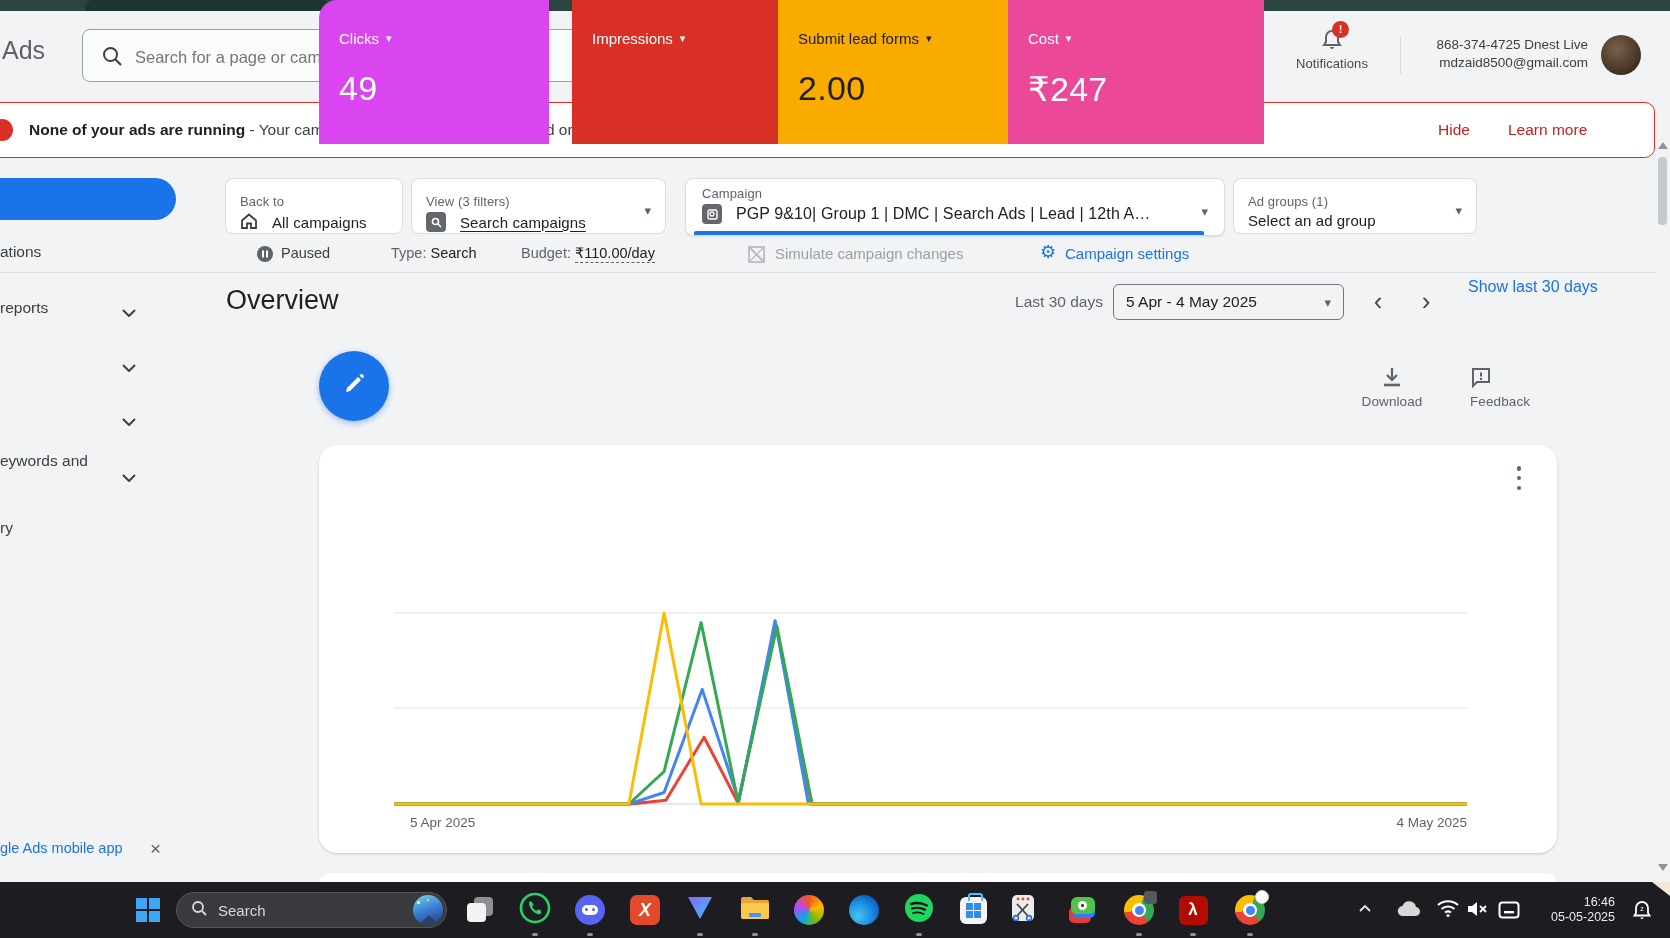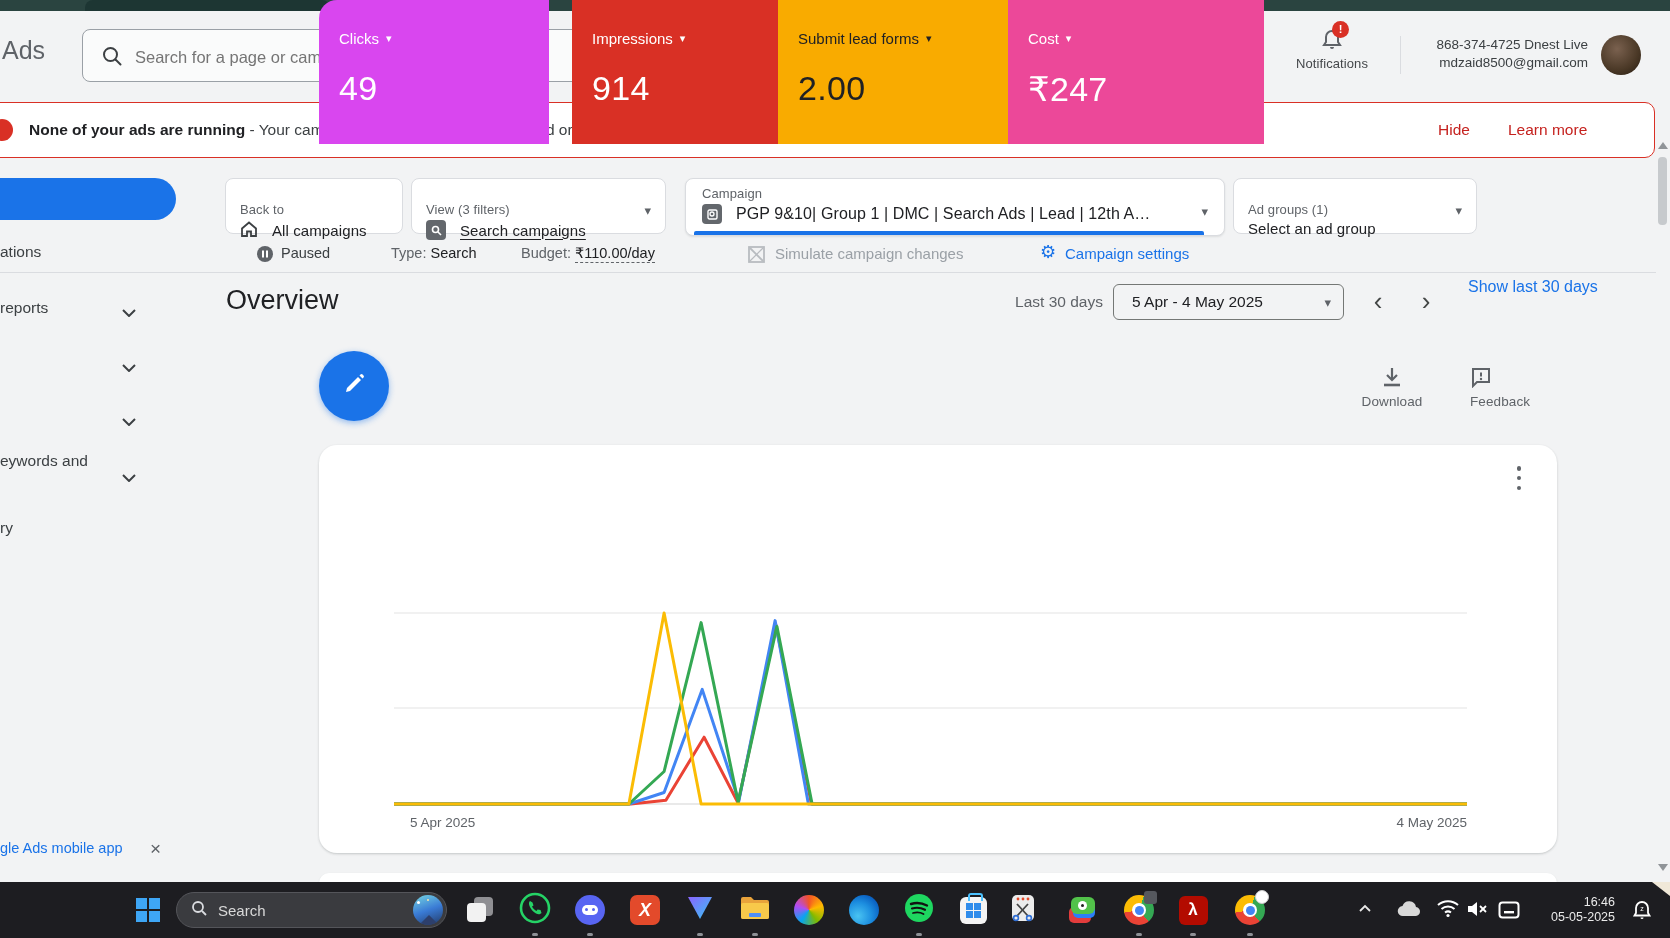--- a/index.html
+++ b/index.html
@@ -1,21 +1,21 @@
 <!DOCTYPE html>
 <html><head>
 <meta charset="utf-8">
 <style>
   html,body{margin:0;padding:0;background:#f2f3f4;font-family:"Liberation Sans","DejaVu Sans",sans-serif;}
   .screen{position:relative;width:1670px;height:938px;overflow:hidden;background:#f2f3f4;}
   .abs{position:absolute;}
   .txt-gray{color:#5f6368;}
   .txt-dark{color:#202124;}
   .card{background:#fff;border:1px solid #dadce0;border-radius:8px;box-sizing:border-box;}
-  .navcard{padding:23px 12px 6px 14px;}
+  .navcard{padding:15px 12px 6px 14px;}
   .small-label{font-size:13px;color:#5f6368;letter-spacing:.1px;}
   .nav-value{font-size:15px;color:#202124;font-weight:500;letter-spacing:.1px;display:flex;align-items:center;gap:14px;margin-top:3px;white-space:nowrap;}
   .sq-icon{width:20px;height:20px;border-radius:4px;background:#63676c;display:flex;align-items:center;justify-content:center;flex:0 0 auto;}
   .ddown{color:#5f6368;font-size:12px;}
   .link-blue{color:#1a73e8;font-weight:500;}
   .metric{position:absolute;top:0;height:144px;box-sizing:border-box;padding:30px 0 0 20px;}
   .metric .m-label{font-size:15px;font-weight:500;display:flex;gap:7px;align-items:center;}
   .metric .m-value{font-size:34px;font-weight:500;margin-top:22px;letter-spacing:.3px;}
   .tb-icon{position:absolute;top:890px;width:40px;height:40px;display:flex;align-items:center;justify-content:center;}
   .dot{position:absolute;top:933px;width:6px;height:3px;border-radius:2px;background:#8e9196;}
@@ -180,21 +180,21 @@
   <span class="abs" style="left:775px;top:245px;font-size:15px;color:#9aa0a6;">Simulate campaign changes</span>
   <span class="abs" style="left:1040px;top:241px;font-size:18px;color:#1a73e8;">⚙</span>
   <span class="abs link-blue" style="left:1065px;top:245px;font-size:15px;">Campaign settings</span>
 
   <div class="abs" style="left:0;top:272px;width:1656px;height:1px;background:#dadce0;"></div>
 
   <div class="abs" style="left:226px;top:285px;font-size:27px;color:#202124;">Overview</div>
 
   <div class="abs txt-gray" style="left:1000px;top:293px;width:103px;text-align:right;font-size:15.5px;">Last 30 days</div>
   <div class="abs" style="left:1113px;top:284px;width:231px;height:36px;border:1px solid #747775;border-radius:6px;box-sizing:border-box;background:#fff0;display:flex;align-items:center;">
-    <span style="margin-left:18px;font-size:15.5px;color:#202124;">5 Apr - 4 May 2025</span>
+    <span style="margin-left:12px;font-size:15.5px;color:#202124;">5 Apr - 4 May 2025</span>
     <span class="ddown" style="position:absolute;right:12px;font-size:13px;">▾</span>
   </div>
   <div class="abs chev-btn" style="left:1364px;top:287px;">‹</div>
   <div class="abs chev-btn" style="left:1412px;top:287px;">›</div>
   <div class="abs link-blue" style="left:1468px;top:278px;font-size:16px;">Show last 30 days</div>
 
   <div class="abs" style="left:319px;top:351px;width:70px;height:70px;border-radius:50%;background:#1a73e8;box-shadow:0 2px 6px rgba(26,115,232,.45);display:flex;align-items:center;justify-content:center;">
     <span><svg width="24" height="24" viewBox="0 0 24 24">
           <path d="M4 20l1-4L16 5l3 3L8 19l-4 1z" fill="#fff"></path>
           <path d="M17.5 3.5l3 3 1-1a1.5 1.5 0 0 0 0-2.1l-.9-.9a1.5 1.5 0 0 0-2.1 0z" fill="#fff"></path>
@@ -225,21 +225,20 @@
         <span>Clicks</span>
         <span style="font-size:11px;">▾</span>
       </div>
     <div class="m-value">49</div>
   </div>
   <div class="metric" style="left: 549px; width: 229px; background: rgb(217, 48, 37); color: rgb(255, 255, 255); margin-left: 23px;">
     <div class="m-label">
         <span>Impressions</span>
         <span style="font-size:11px;">▾</span>
       </div>
-    <div class="m-value">914</div>
   </div>
   <div class="metric" style="left: 778px; width: 230px; background: rgb(249, 171, 0); color: rgb(32, 33, 36);">
     <div class="m-label">
         <span>Submit lead forms</span>
         <span style="font-size:11px;">▾</span>
       </div>
     <div class="m-value">2.00</div>
   </div>
   <div class="metric" style="left: 1008px; width: 256px; background: #ec4899; color: rgb(255, 255, 255);">
     <div class="m-label">

